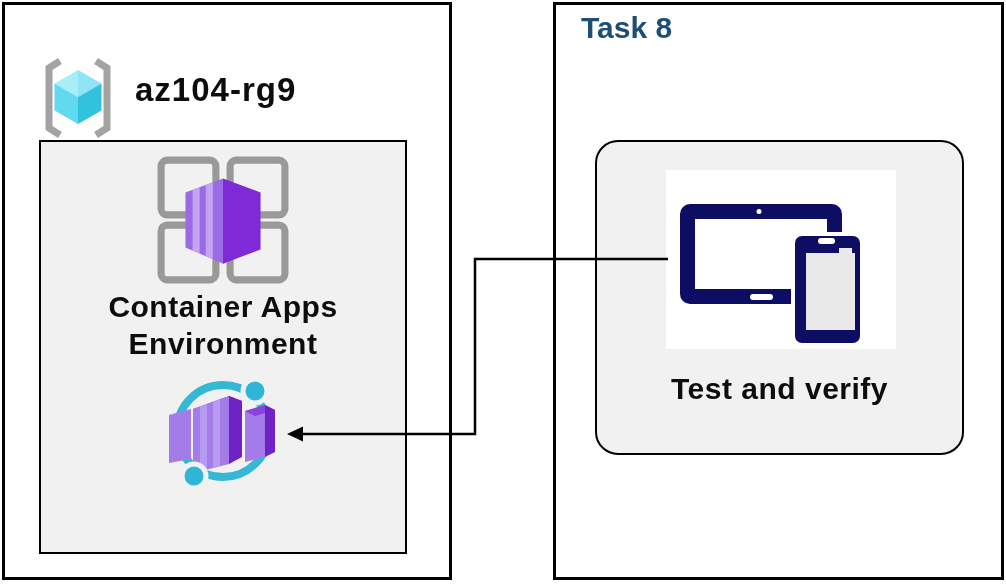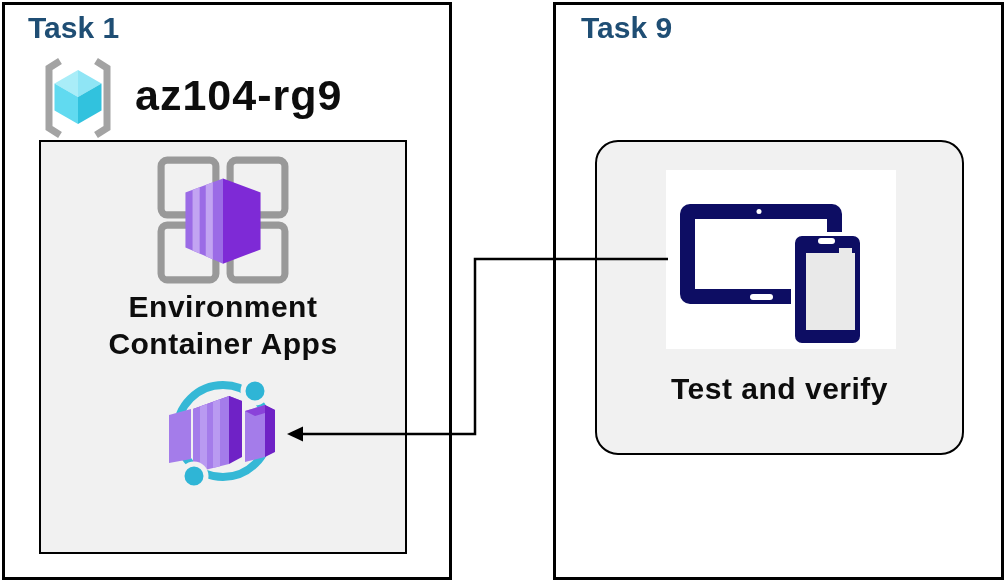--- a/index.html
+++ b/index.html
@@ -7,21 +7,21 @@
     position:relative;width:1006px;height:584px;background:#ffffff;
     font-family:"Liberation Sans","DejaVu Sans",sans-serif;overflow:hidden;
   }
   .task-box{position:absolute;background:#ffffff;border:3px solid var(--border-black);}
   #task1{left:2px;top:2px;width:444px;height:572px;}
   #task2{left:553px;top:2px;width:445px;height:572px;}
   .task-title{position:absolute;font-weight:bold;font-size:30px;color:var(--title-blue);white-space:nowrap;}
   #task1 .task-title{left:23px;top:6px;}
   #task2 .task-title{left:25px;top:6px;}
   .rg-icon{position:absolute;left:31px;top:52px;width:84px;height:82px;}
-  .rg-label{position:absolute;left:130px;top:66px;font-weight:bold;font-size:43px;color:var(--label-black);letter-spacing:1px;white-space:nowrap;}
+  .rg-label{position:absolute;left:130px;top:66px;font-weight:bold;font-size:33px;color:var(--label-black);letter-spacing:1px;white-space:nowrap;}
   .inner-box{position:absolute;background:var(--box-fill);border:2px solid var(--border-black);}
   #inner1{left:34px;top:135px;width:364px;height:410px;}
   #inner2{left:39px;top:135px;width:365px;height:311px;border-radius:23px;}
   .env-icon{position:absolute;left:114px;top:12px;width:136px;height:132px;}
   .node-label{position:absolute;left:0;width:100%;text-align:center;font-weight:bold;font-size:30px;color:var(--label-black);line-height:37px;letter-spacing:0.5px;}
   .env-label{top:146px;}
   .app-icon{position:absolute;left:122px;top:227px;width:120px;height:124px;}
   .app-label{top:354px;}
   .device-area{position:absolute;left:69px;top:28px;width:230px;height:179px;background:#ffffff;}
   .devices-icon{position:absolute;left:0;top:0;width:230px;height:179px;}
@@ -41,21 +41,20 @@
   .phone-body{fill:var(--device-navy);stroke:#ffffff;stroke-width:4;}
   .connector-line{stroke:var(--connector-black);stroke-width:2.5;fill:none;}
   .connector-head{fill:var(--connector-black);}
 </style>
 </head>
 <body>
 
 <div id="canvas">
 
   <div class="task-box" id="task1">
-    <div class="task-title">Task 1</div>
 
     <svg class="rg-icon" viewBox="0 0 84 82">
       <path class="st-bracket" d="M 24 4 L 13 11 L 13 71 L 24 78"></path>
       <path class="st-bracket" d="M 60 4 L 71 11 L 71 71 L 60 78"></path>
       <polygon class="f-cube-tl" points="42,13 18.5,26.5 42,40"></polygon>
       <polygon class="f-cube-tr" points="42,13 65.5,26.5 42,40"></polygon>
       <polygon class="f-cube-l" points="18.5,26.5 42,40 42,67 18.5,53.5"></polygon>
       <polygon class="f-cube-r" points="65.5,26.5 42,40 42,67 65.5,53.5"></polygon>
     </svg>
     <div class="rg-label">az104-rg9</div>
@@ -66,22 +65,22 @@
         <rect class="st-grid" x="6" y="6" width="54" height="54" rx="6"></rect>
         <rect class="st-grid" x="74" y="6" width="54" height="54" rx="6"></rect>
         <rect class="st-grid" x="6" y="70" width="54" height="54" rx="6"></rect>
         <rect class="st-grid" x="74" y="70" width="54" height="54" rx="6"></rect>
         <polygon class="f-env-face" points="30,38 67,24 67,108 30,92"></polygon>
         <polygon class="f-env-stripe" points="37,35.4 44,32.7 44,98.1 37,95"></polygon>
         <polygon class="f-env-stripe" points="50,30.4 57,27.8 57,103.7 50,100.6"></polygon>
         <polygon class="f-env-dark" points="67,24 104,38 104,94 67,108"></polygon>
       </svg>
       <div class="node-label env-label">
+        <div>Container Apps</div>
         <div>Environment</div>
-        <div>Container Apps</div>
       </div>
 
       <svg class="app-icon" viewBox="0 0 120 124">
         <circle class="st-ring" cx="60" cy="62" r="46"></circle>
 
         <polygon class="f-p-face" points="6,46 28,40 28,90 6,94"></polygon>
         <polygon class="f-p-face" points="82,42 102,36 102,88 82,93"></polygon>
         <polygon class="f-p-mid" points="82,42 102,36 112,41 92,47"></polygon>
         <polygon class="f-p-dark" points="102,36 112,41 112,83 102,88"></polygon>
 
@@ -91,21 +90,21 @@
         <polygon class="f-p-stripe" points="50,32.8 57,30.3 57,97.3 50,99"></polygon>
         <polygon class="f-p-dark" points="66,27 79,32 79,88 66,95"></polygon>
 
         <circle class="f-dot" cx="92" cy="22" r="12"></circle>
         <circle class="f-dot" cx="31" cy="107" r="12"></circle>
       </svg>
     </div>
   </div>
 
   <div class="task-box" id="task2">
-    <div class="task-title">Task 9</div>
+    <div class="task-title">Task 8</div>
 
     <div class="inner-box" id="inner2">
       <div class="device-area">
         <svg class="devices-icon" viewBox="0 0 230 179">
 
           <rect class="f-navy" x="14" y="34" width="162" height="100" rx="10"></rect>
           <rect class="f-white" x="29" y="49" width="132" height="70"></rect>
           <circle class="f-white" cx="93" cy="41.5" r="2.5"></circle>
           <rect class="f-white" x="84" y="124" width="23" height="6" rx="3"></rect>
 

